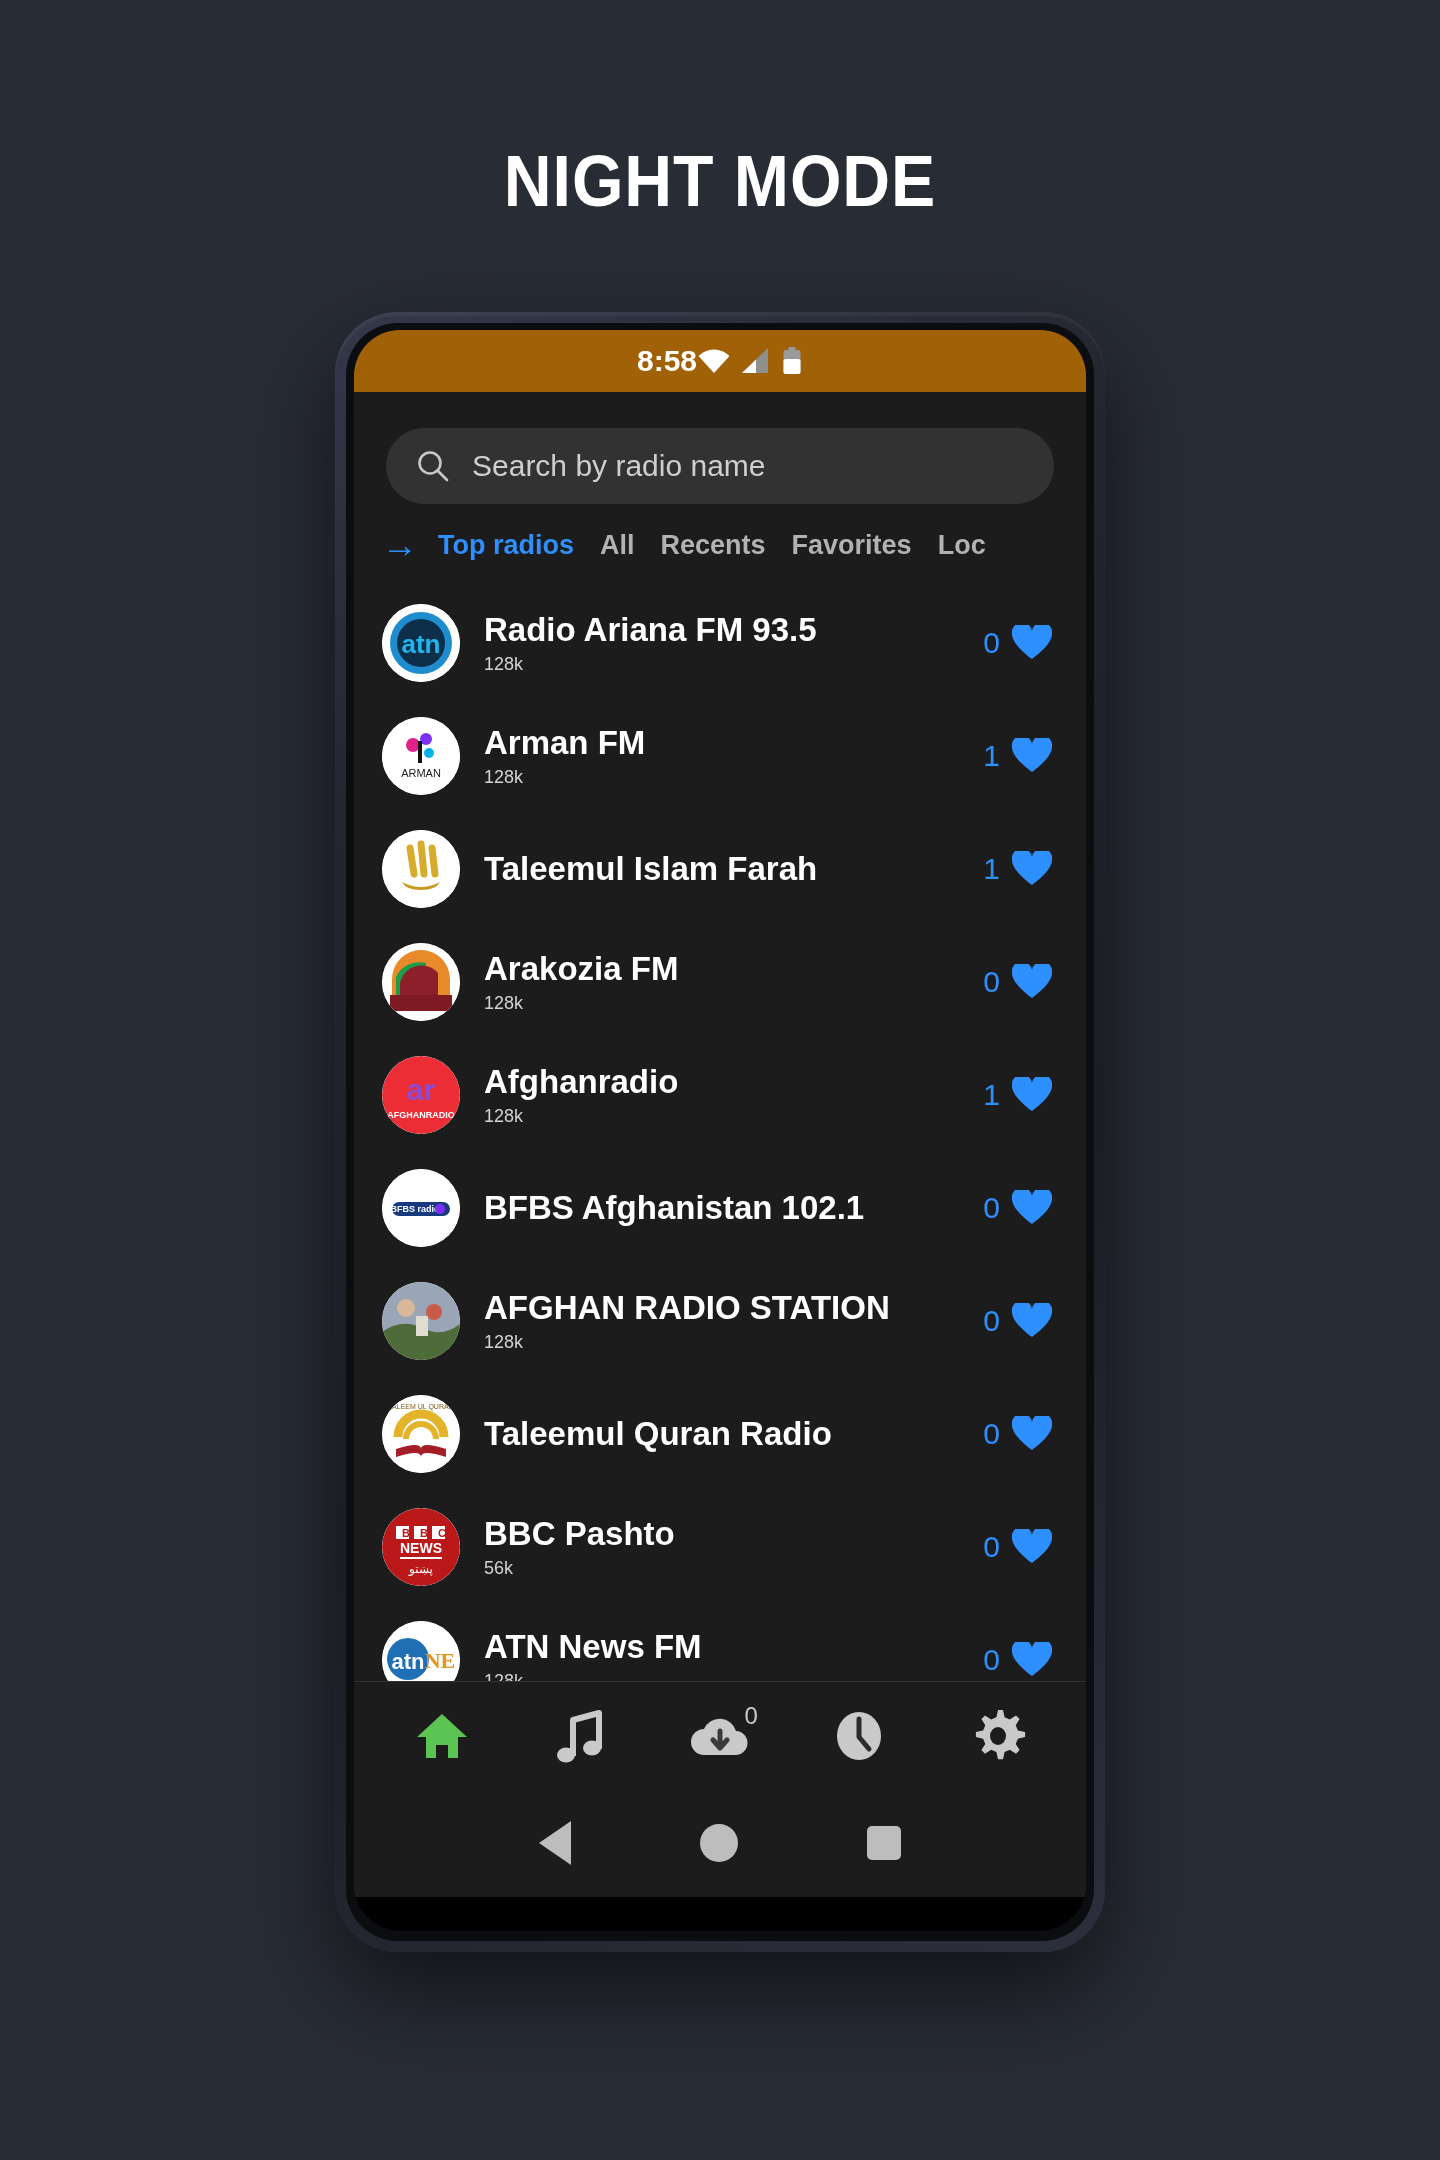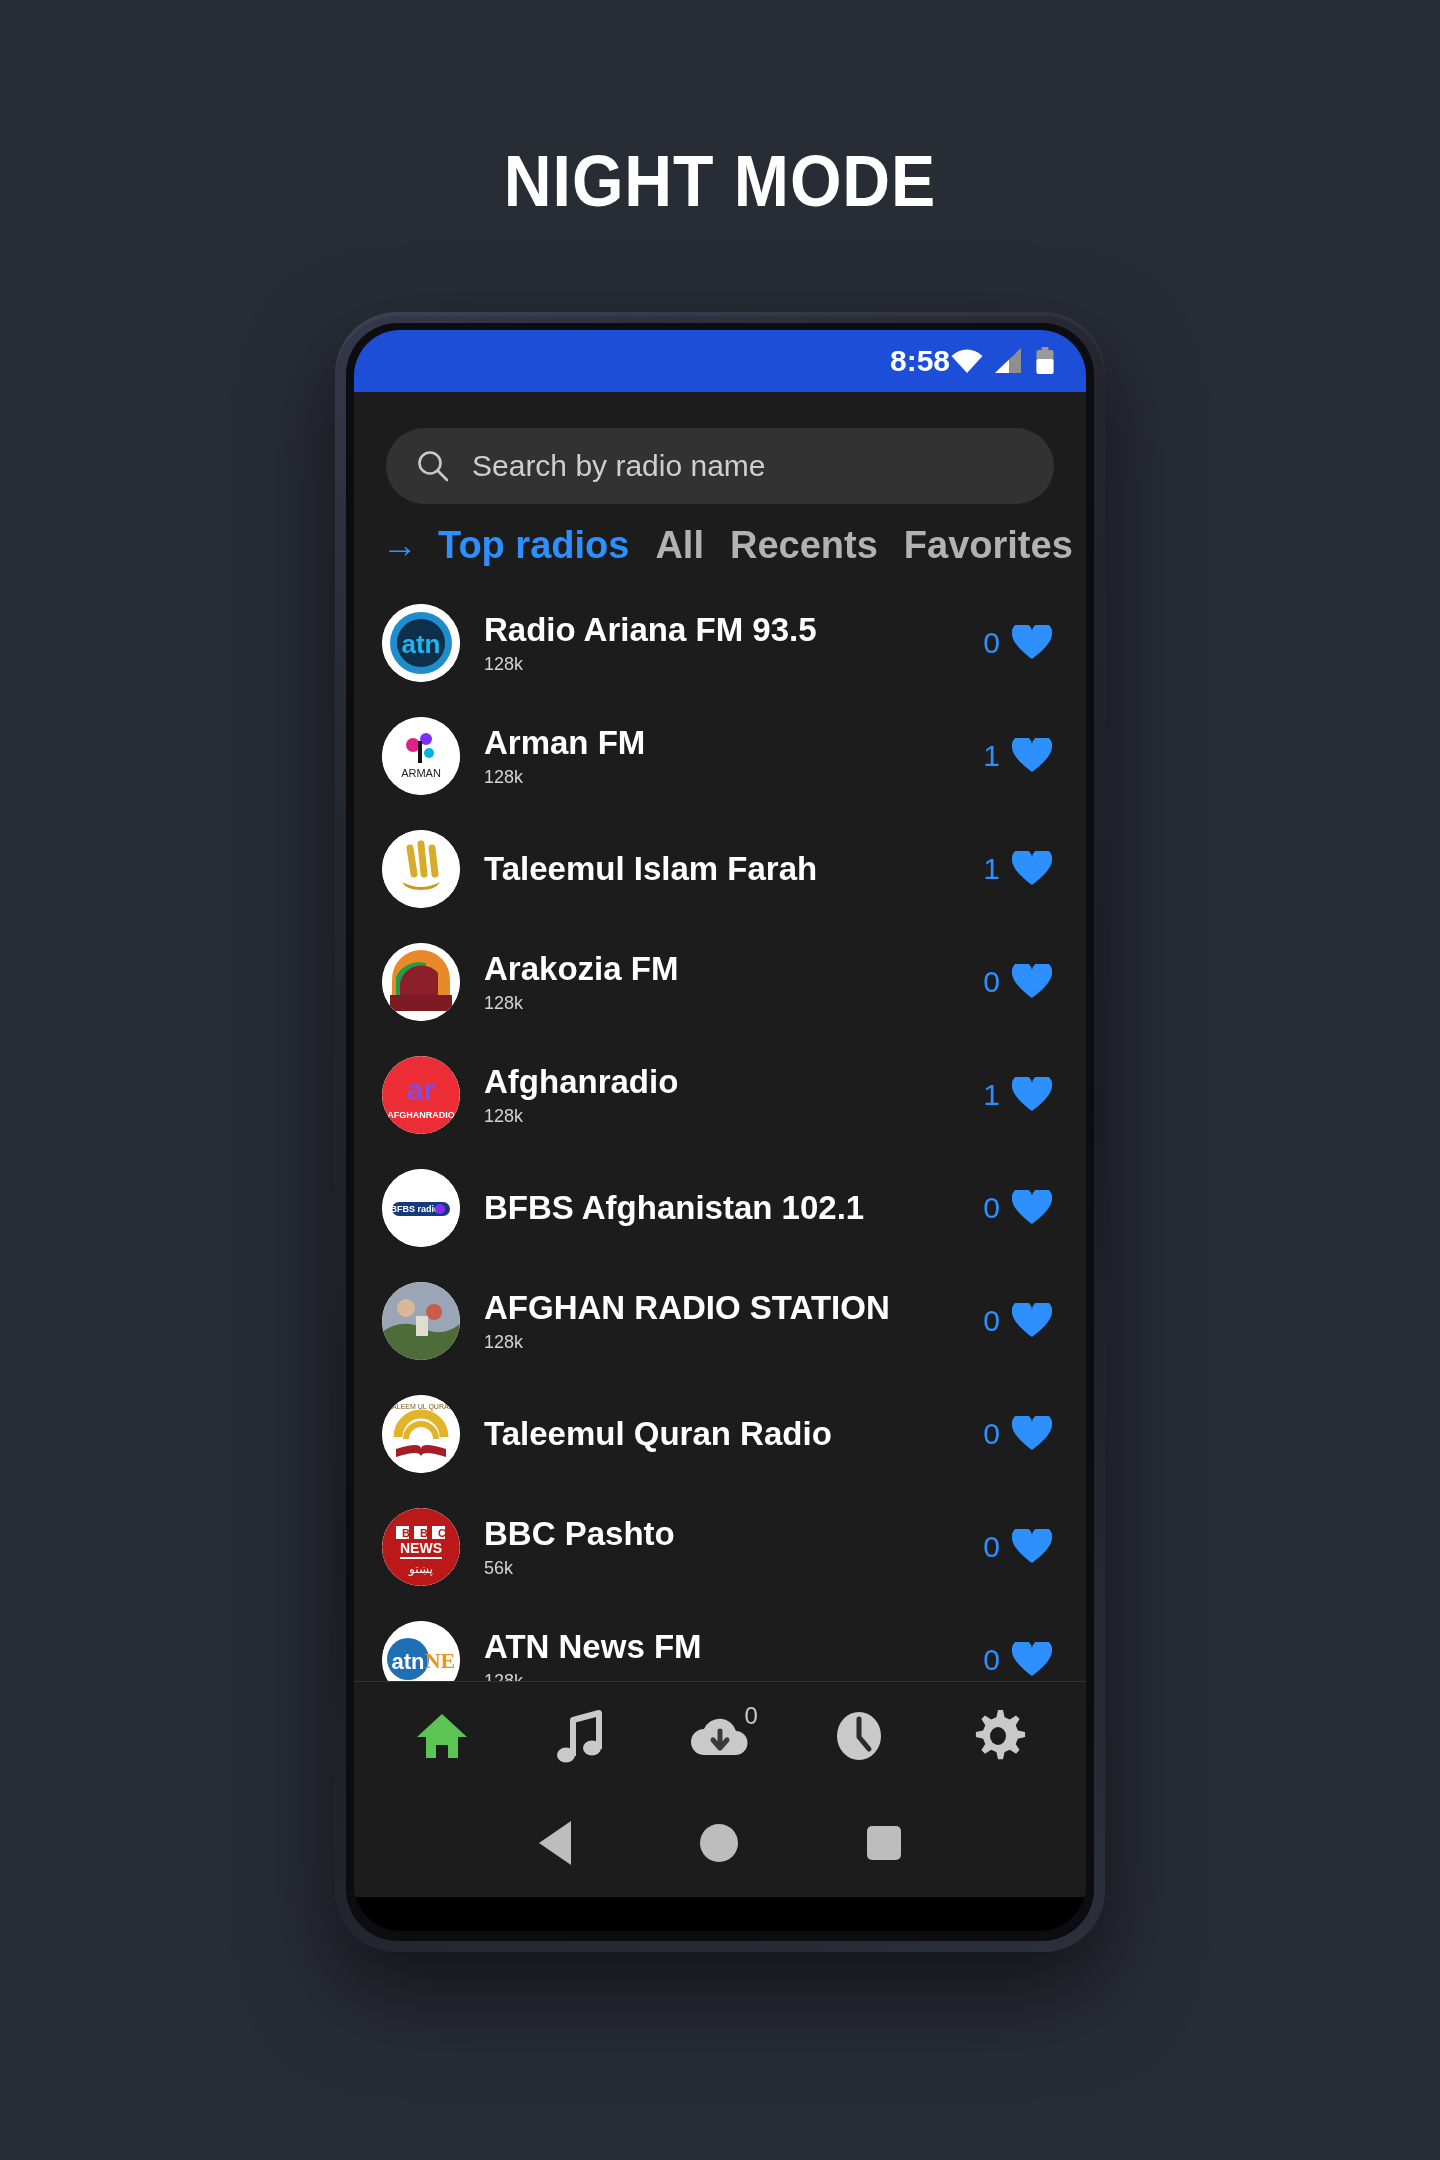--- a/index.html
+++ b/index.html
@@ -51,23 +51,23 @@
     width:100%; height:100%;
     border-radius:46px;
     background:#1c1c1c;
     overflow:hidden;
     display:flex; flex-direction:column;
   }
 
   
   .statusbar {
     flex:0 0 62px;
-    display:flex; align-items:center; justify-content:flex-end;
+    display:flex; align-items:center; justify-content:center;
     padding:0 32px 0 30px;
-    background:#1d4ed8;
+    background:#a16207;
   }
   .clock {
     color:#ffffff; font-size:30px; font-weight:bold;
     font-family:"Liberation Sans Narrow","Liberation Sans", sans-serif;
   }
   .sysicons { display:flex; align-items:center; gap:11px; }
 
   
   .searchwrap { flex:0 0 112px; display:flex; align-items:flex-end; padding:0 32px; background:#1c1c1c; }
   .searchbar {
@@ -88,21 +88,21 @@
     flex:0 0 82px;
     display:flex; align-items:center;
     padding:0 0 0 28px;
     gap:26px;
     background:#1c1c1c;
     overflow:hidden;
     white-space:nowrap;
   }
   .tab-arrow { color:#2e8fff; font-size:36px; line-height:1; margin-right:-6px; }
   .tab {
-    color:#b2b2b2; font-size:38px; font-weight:bold;
+    color:#b2b2b2; font-size:27px; font-weight:bold;
     font-family:"Liberation Sans Narrow","Liberation Sans", sans-serif;
     flex:0 0 auto;
   }
   .tab.active { color:#2e8fff; }
 
   
   .list { flex:1 1 auto; background:#1c1c1c; overflow:hidden; position:relative; }
   .row {
     height:113px;
     display:flex; align-items:center;

